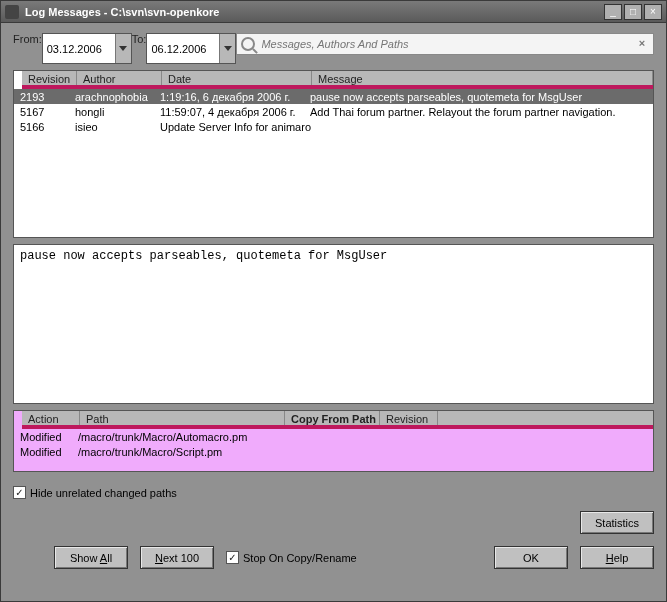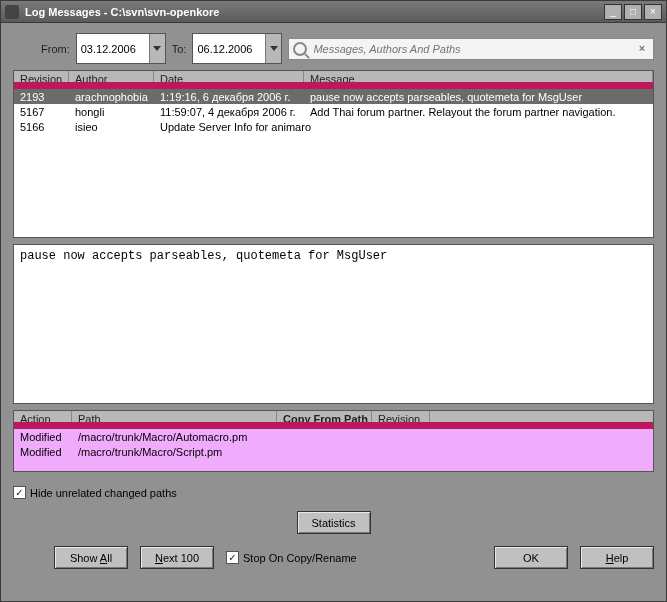--- a/index.html
+++ b/index.html
@@ -46,23 +46,22 @@
 }
 .client {
   flex: 1;
   padding: 10px 12px 12px 12px;
   display: flex;
   flex-direction: column;
   gap: 6px;
 }
 .daterow {
   display: flex;
-  align-items: center;
-  gap: 6px;
-  margin-left: 28px;
+  align-items: flex-start;
+  gap: 0;
 }
 .lbl { color: #222; }
 .datebox {
   display: flex;
   height: 31px;
   border: 1px solid #555;
   background: #fca5a5;
 }
 .datebox input {
   border: none; outline: none;
@@ -117,22 +116,23 @@
 .listpanel {
   border: 1px solid #555;
   background: #fff;
   height: 168px;
   display: flex;
   flex-direction: column;
 }
 .colheaders {
   display: flex;
   background: #b8b8b8;
-  border-bottom: 7px solid #be185d;
+  border-bottom: 4px solid #be185d;
   height: 18px;
+  margin-left: 8px;
 }
 .ch {
   border-right: 1px solid #888;
   padding: 2px 6px;
   font-size: 11px;
   color: #222;
   white-space: nowrap;
   overflow: hidden;
 }
 .rows { flex: 1; overflow: hidden; }
@@ -189,21 +189,21 @@
   cursor: pointer;
 }
 .btn u { text-decoration: underline; }
 .btnrow {
   display: flex;
   align-items: center;
   gap: 12px;
   padding-top: 6px;
   margin-left: 41px;
 }
-.rightrow { display: flex; justify-content: center; padding-top: 6px;}
+.rightrow { display: flex; justify-content: flex-end; padding-top: 6px;}
 .w-rev { width: 55px;} .w-auth{width:85px;} .w-date{width:150px;} .w-msg{flex:1;}
 .w-act{width:58px;} .w-path{width:205px;} .w-copy{width:95px;font-weight:bold;} .w-frev{width:58px;}
 </style>
 </head>
 <body>
 
 <div class="window">
   <div class="titlebar">
     <div class="titlebar-icon"></div>
     <div class="titlebar-text">Log Messages - C:\svn\svn-openkore</div>

